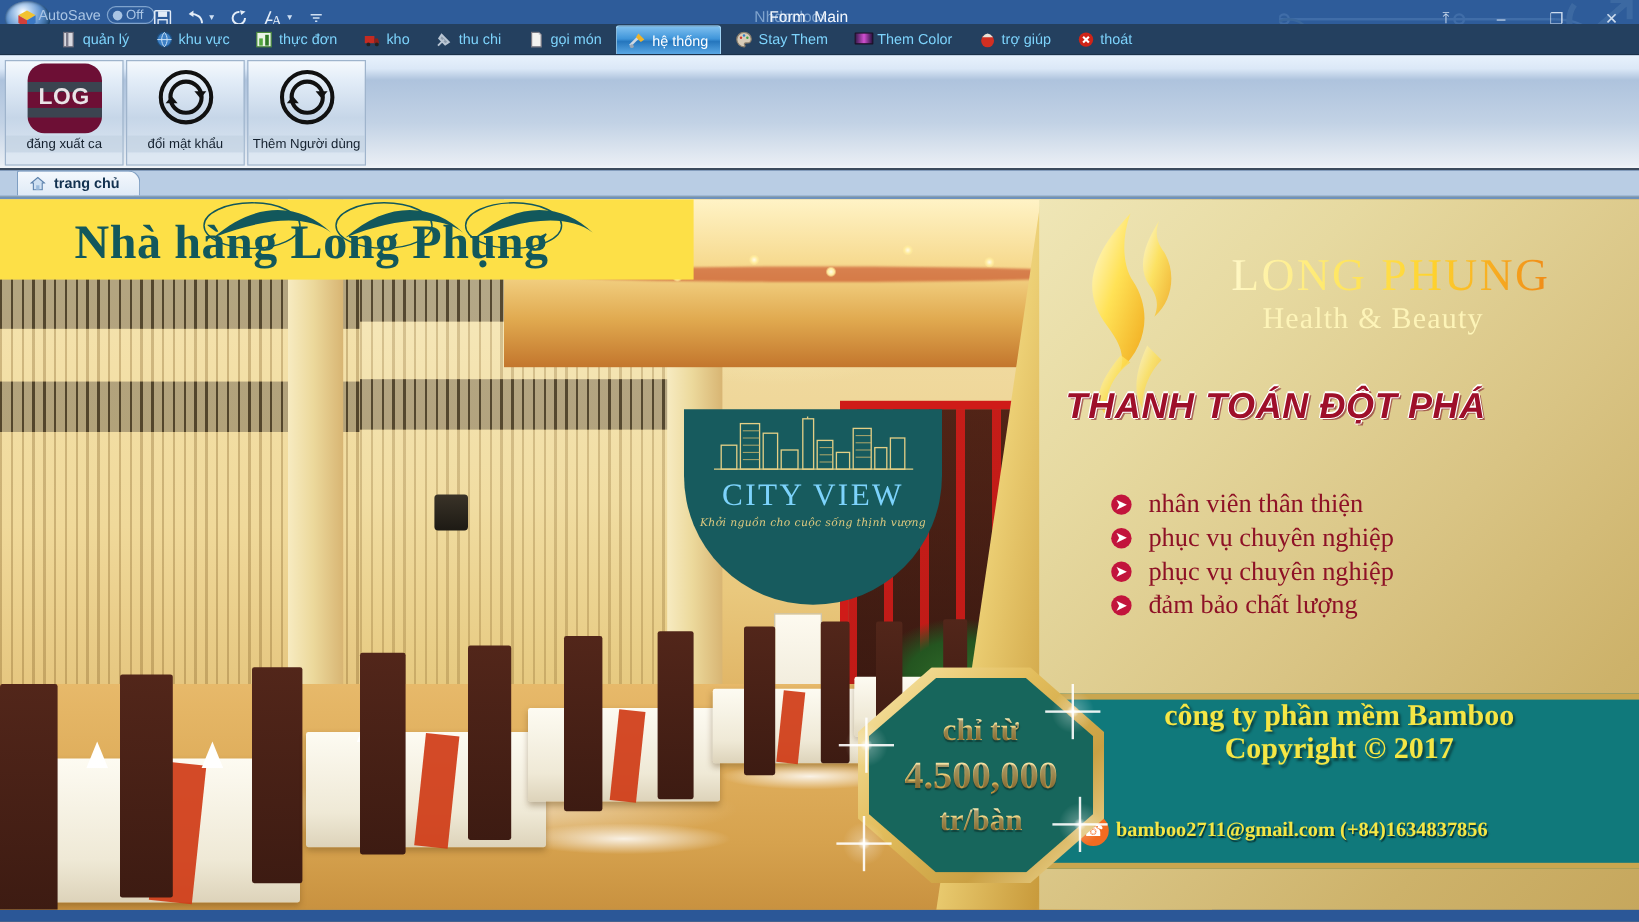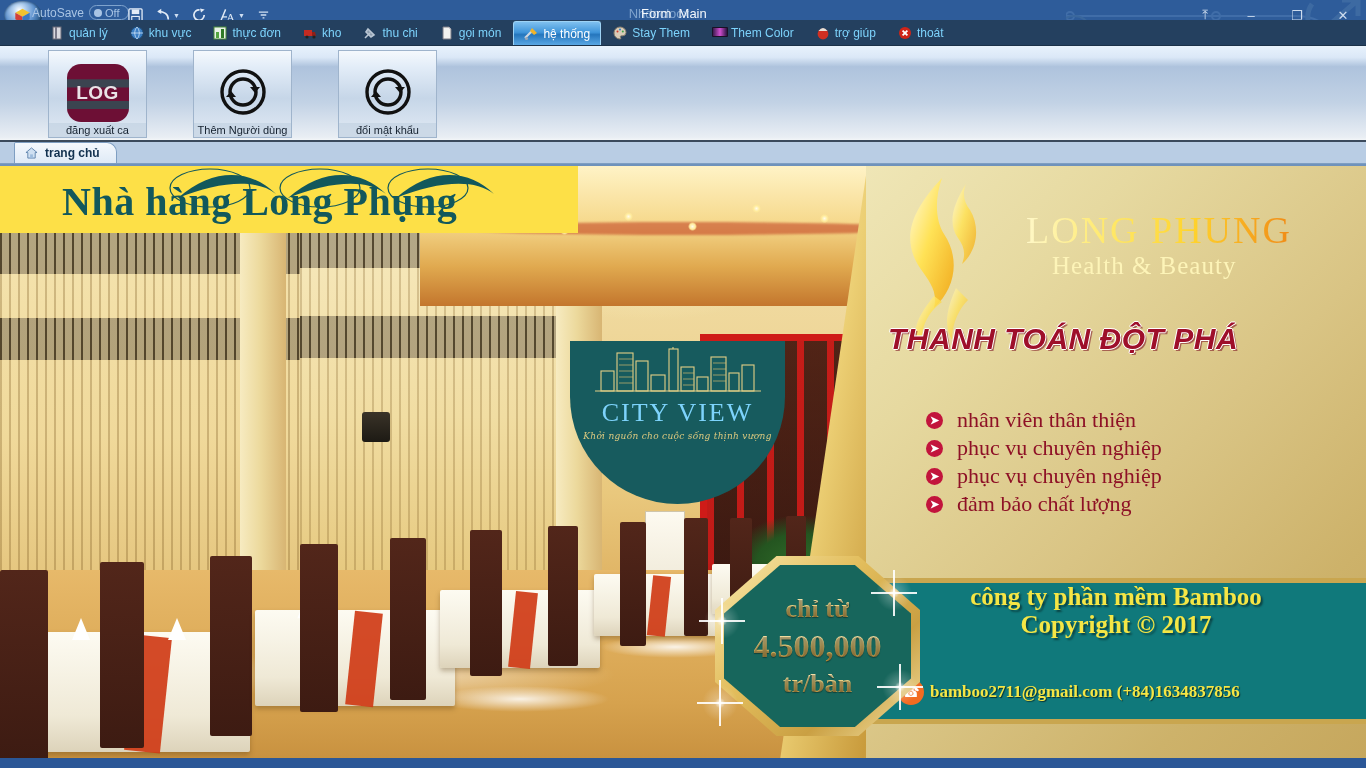--- a/index.html
+++ b/index.html
@@ -93,21 +93,21 @@
     height: 96px; width: 1366px;
     background: linear-gradient(180deg,#e8f2fc 0%, #dbe8f7 12%, #aec3dd 22%, #c2d2e5 60%, #e9eef4 97%, #f2f5f8 100%);
     border-bottom: 2px solid #3b4a5c;
     display: flex; align-items: flex-start; padding: 4px 0 0 4px; gap: 2px;
   }
   .rgroup {
     width: 99px; height: 88px;
     background: linear-gradient(180deg,#f5f9fd 0%, #e3edf8 18%, #c6d6e8 55%, #dde7f2 92%);
     border: 1px solid #9fb4cc;
     display: flex; flex-direction: column; align-items: center;
-    justify-content: flex-start; padding-top: 11px; margin-left: 44px;
+    justify-content: flex-start; padding-top: 0;
   }
   .rgroup .glyph { height: 62px; display: flex; align-items: center; justify-content: center; }
   .rgroup .cap {
     font-size: 11px; color: #14202e; text-align: center; width: 100%;
     background: rgba(190,205,222,.55); padding: 1px 0;
   }
   .logbtn {
     width: 62px; height: 58px; border-radius: 14px;
     background: linear-gradient(180deg,#6d0f35 0%, #6d0f35 26%, #3b4450 27%, #3b4450 40%, #6d0f35 41%, #6d0f35 63%, #3b4450 64%, #3b4450 77%, #6d0f35 78%);
     display: flex; align-items: center; justify-content: center;
@@ -541,32 +541,32 @@
   </div>
   <div class="rgroup">
     <div class="glyph">
       <svg width="62" height="58" viewBox="0 0 62 58">
         <circle cx="31" cy="28" r="21" fill="none" stroke="#111" stroke-width="3.4"></circle>
         <circle cx="31" cy="28" r="13" fill="none" stroke="#111" stroke-width="3.4"></circle>
         <path d="M14 33 L19 27 L24 33 Z" fill="#111"></path>
         <path d="M48 23 L43 29 L38 23 Z" fill="#111"></path>
       </svg>
     </div>
-    <div class="cap">Thêm Người dùng</div>
+    <div class="cap">đổi mật khẩu</div>
   </div>
   <div class="rgroup">
     <div class="glyph">
       <svg width="62" height="58" viewBox="0 0 62 58">
         <circle cx="31" cy="28" r="21" fill="none" stroke="#111" stroke-width="3.4"></circle>
         <circle cx="31" cy="28" r="13" fill="none" stroke="#111" stroke-width="3.4"></circle>
         <path d="M14 33 L19 27 L24 33 Z" fill="#111"></path>
         <path d="M48 23 L43 29 L38 23 Z" fill="#111"></path>
       </svg>
     </div>
-    <div class="cap">đổi mật khẩu</div>
+    <div class="cap">Thêm Người dùng</div>
   </div>
 </div>
 
 <div class="tabstrip">
   <div class="dtab">
     <svg width="13" height="12" viewBox="0 0 14 13">
       <path d="M7 1 L13 6 H11 V12 H3 V6 H1 Z" fill="#cfe0f2" stroke="#5e83ad" stroke-width="1"></path>
       <rect x="5.5" y="8" width="3" height="4" fill="#9dbcdd"></rect>
     </svg>
     <span>trang chủ</span>

